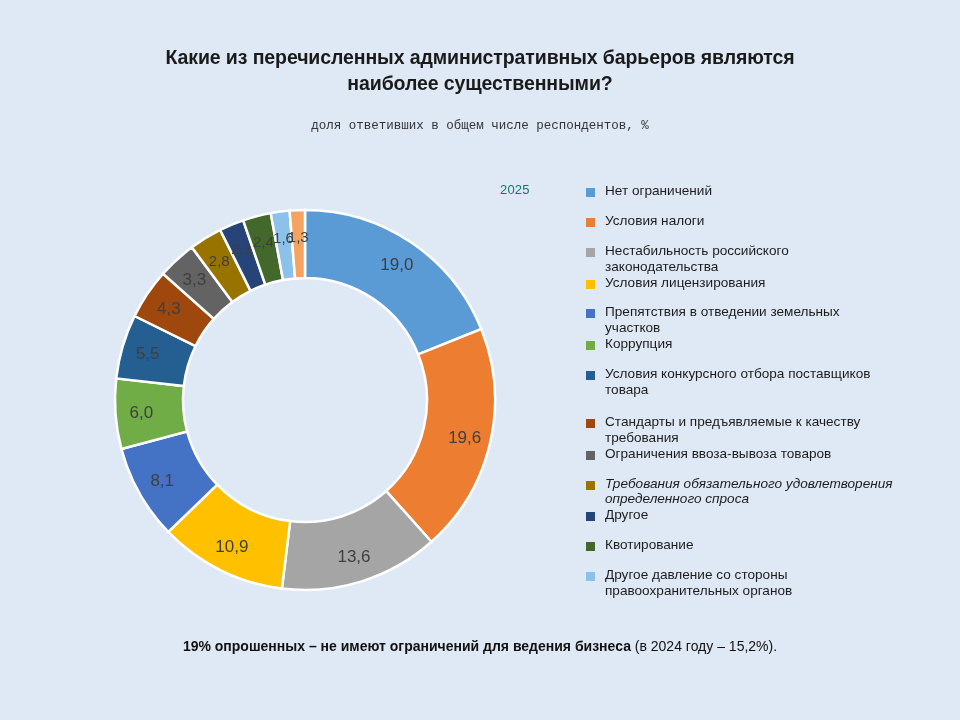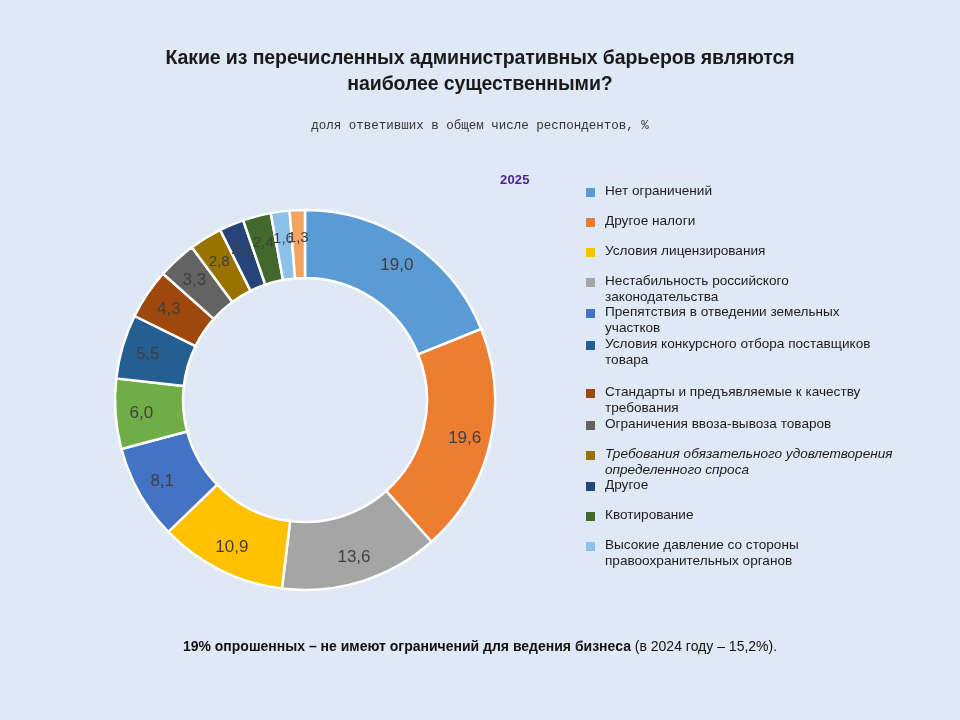--- a/index.html
+++ b/index.html
@@ -41,24 +41,24 @@
     font-size: 12.5px;
     color: #333333;
     font-weight: normal;
     font-family: Liberation Mono, monospace;
   }
 
   
   #year-label {
     position: absolute;
     left: 500px;
-    top: 172px;
+    top: 182px;
     font-size: 13px;
-    font-weight: bold;
-    color: #4c1d95;
+    font-weight: normal;
+    color: #0f766e;
     letter-spacing: 0.2px;
   }
 
   
   #donut-wrap {
     position: absolute;
     left: 95px;
     top: 190px;
     width: 420px;
     height: 420px;
@@ -161,35 +161,39 @@
     </svg>
   </div>
 
   <div id="legend">
       <div class="legend-item" style="margin-bottom: 14px;">
         <span class="legend-swatch" style="background: rgb(91, 155, 213);"></span>
         <span class="legend-label">Нет ограничений</span>
       </div>
       <div class="legend-item" style="margin-bottom: 14px;">
         <span class="legend-swatch" style="background: rgb(237, 125, 49);"></span>
-        <span class="legend-label">Другое налоги</span>
-      </div>
-      <div class="legend-item" style="margin-bottom: 14px;">
-        <span class="legend-swatch" style="background: rgb(255, 192, 0);"></span>
-        <span class="legend-label">Условия лицензирования</span>
+        <span class="legend-label">Условия налоги</span>
       </div>
       <div class="legend-item" style="margin-bottom: 0px;">
         <span class="legend-swatch" style="background: rgb(165, 165, 165);"></span>
         <span class="legend-label">Нестабильность российского
 законодательства</span>
       </div>
+      <div class="legend-item" style="margin-bottom: 14px;">
+        <span class="legend-swatch" style="background: rgb(255, 192, 0);"></span>
+        <span class="legend-label">Условия лицензирования</span>
+      </div>
       <div class="legend-item" style="margin-bottom: 0px;">
         <span class="legend-swatch" style="background: rgb(68, 114, 196);"></span>
         <span class="legend-label">Препятствия в отведении земельных
 участков</span>
+      </div>
+      <div class="legend-item" style="margin-bottom: 14px;">
+        <span class="legend-swatch" style="background: rgb(112, 173, 71);"></span>
+        <span class="legend-label">Коррупция</span>
       </div>
       <div class="legend-item" style="margin-bottom: 16px;">
         <span class="legend-swatch" style="background: rgb(37, 94, 145);"></span>
         <span class="legend-label">Условия конкурсного отбора поставщиков
 товара</span>
       </div>
       <div class="legend-item" style="margin-bottom: 0px;">
         <span class="legend-swatch" style="background: rgb(158, 72, 14);"></span>
         <span class="legend-label">Стандарты и предъявляемые к качеству
 требования</span>
@@ -206,21 +210,21 @@
       <div class="legend-item" style="margin-bottom: 14px;">
         <span class="legend-swatch" style="background: rgb(38, 68, 120);"></span>
         <span class="legend-label">Другое</span>
       </div>
       <div class="legend-item" style="margin-bottom: 14px;">
         <span class="legend-swatch" style="background: rgb(67, 104, 43);"></span>
         <span class="legend-label">Квотирование</span>
       </div>
       <div class="legend-item" style="margin-bottom: 0px;">
         <span class="legend-swatch" style="background: rgb(140, 194, 234);"></span>
-        <span class="legend-label">Высокие давление со стороны
+        <span class="legend-label">Другое давление со стороны
 правоохранительных органов</span>
       </div>
     </div>
 
   <div id="footer">
     <b>19% опрошенных – не имеют ограничений для ведения бизнеса</b><span> (в 2024 году – 15,2%).</span>
   </div>
 
 </div>
 

